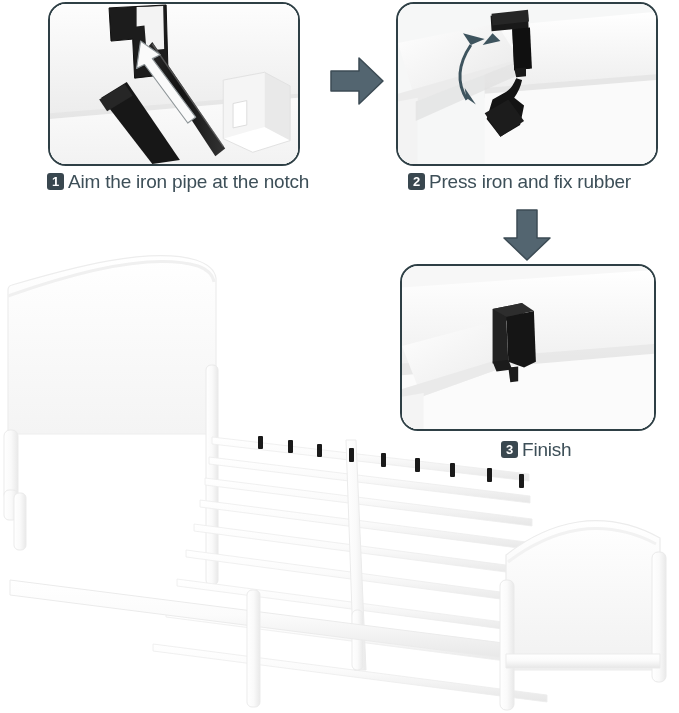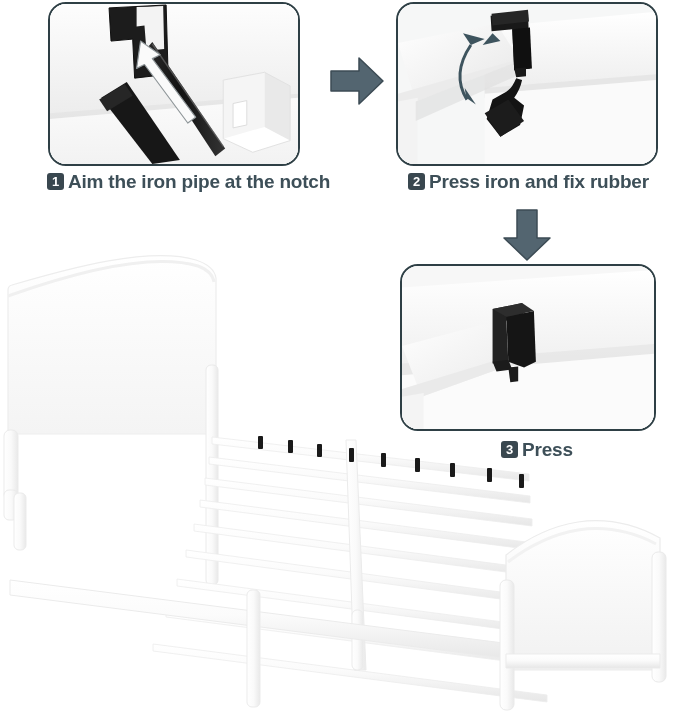--- a/index.html
+++ b/index.html
@@ -48,21 +48,21 @@
     width: 17px;
     height: 17px;
     border-radius: 3px;
     background: #39474f;
     color: #ffffff;
     font-size: 13px;
     font-weight: bold;
     line-height: 1;
     flex: 0 0 auto;
   }
-  .caption-text { letter-spacing: -0.2px; font-weight: bold; }
+  .caption-text { letter-spacing: -0.2px; }
 
   
   .arrow { position: absolute; }
 
   
   #bed {
     position: absolute;
     left: 0;
     top: 250px;
     width: 679px;
@@ -208,21 +208,21 @@
         <path d="M92,44 L122,38 L124,52 L106,56 L108,98 L92,100 Z" fill="#222222"></path>
         <path d="M106,52 L134,46 L136,98 L124,104 L108,98 Z" fill="#151515"></path>
         <path d="M92,44 L122,38 L134,46 L106,52 Z" fill="#2d2d2d"></path>
         <path d="M92,98 L108,96 L112,106 L96,108 Z" fill="#1b1b1b"></path>
         <path d="M108,104 L118,103 L118,118 L110,119 Z" fill="#1b1b1b"></path>
       </g>
     </svg>
   </div>
   <div class="caption" style="left:501px; top:440px;">
     <span class="badge">3</span>
-    <span class="caption-text">Press</span>
+    <span class="caption-text">Finish</span>
   </div>
 
   <div id="bed">
     <svg width="679" height="463" viewBox="0 0 679 463">
       <defs>
         <linearGradient id="hbFace" x1="0" y1="0" x2="0" y2="1">
           <stop offset="0" stop-color="#ffffff"></stop>
           <stop offset="1" stop-color="#f4f4f4"></stop>
         </linearGradient>
         <linearGradient id="fbFace" x1="0" y1="0" x2="0" y2="1">

